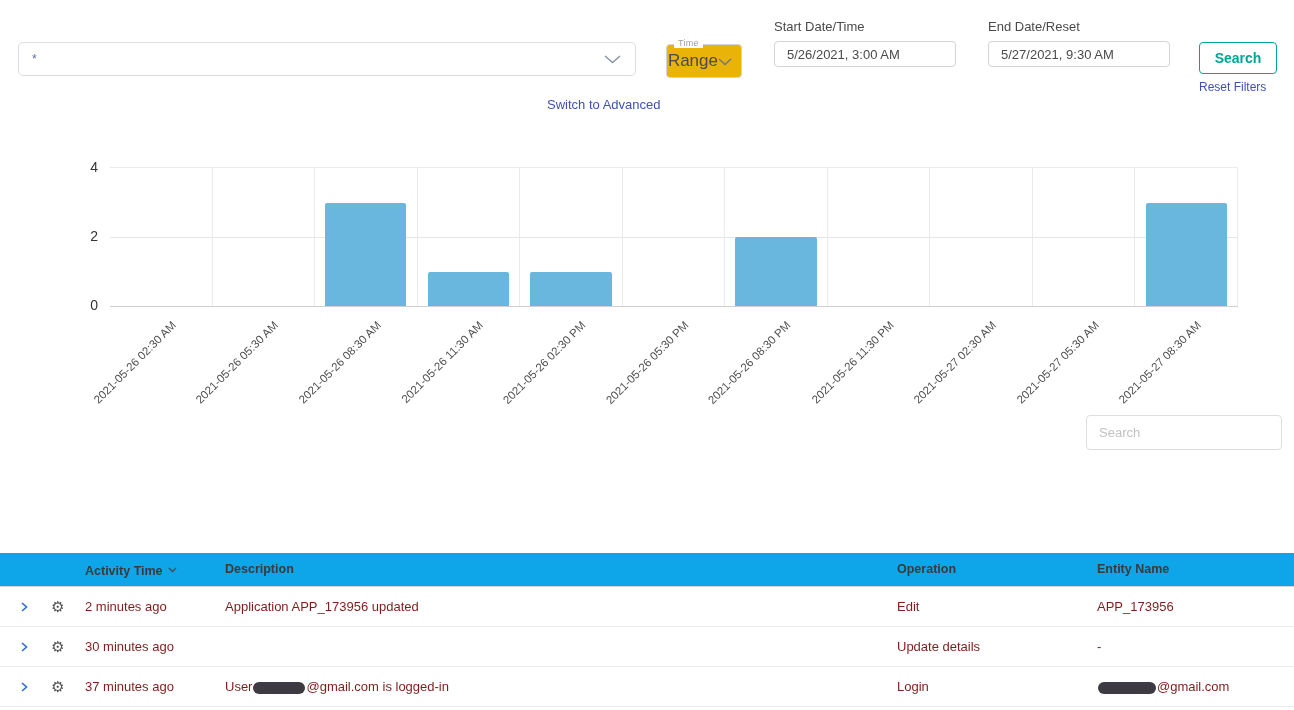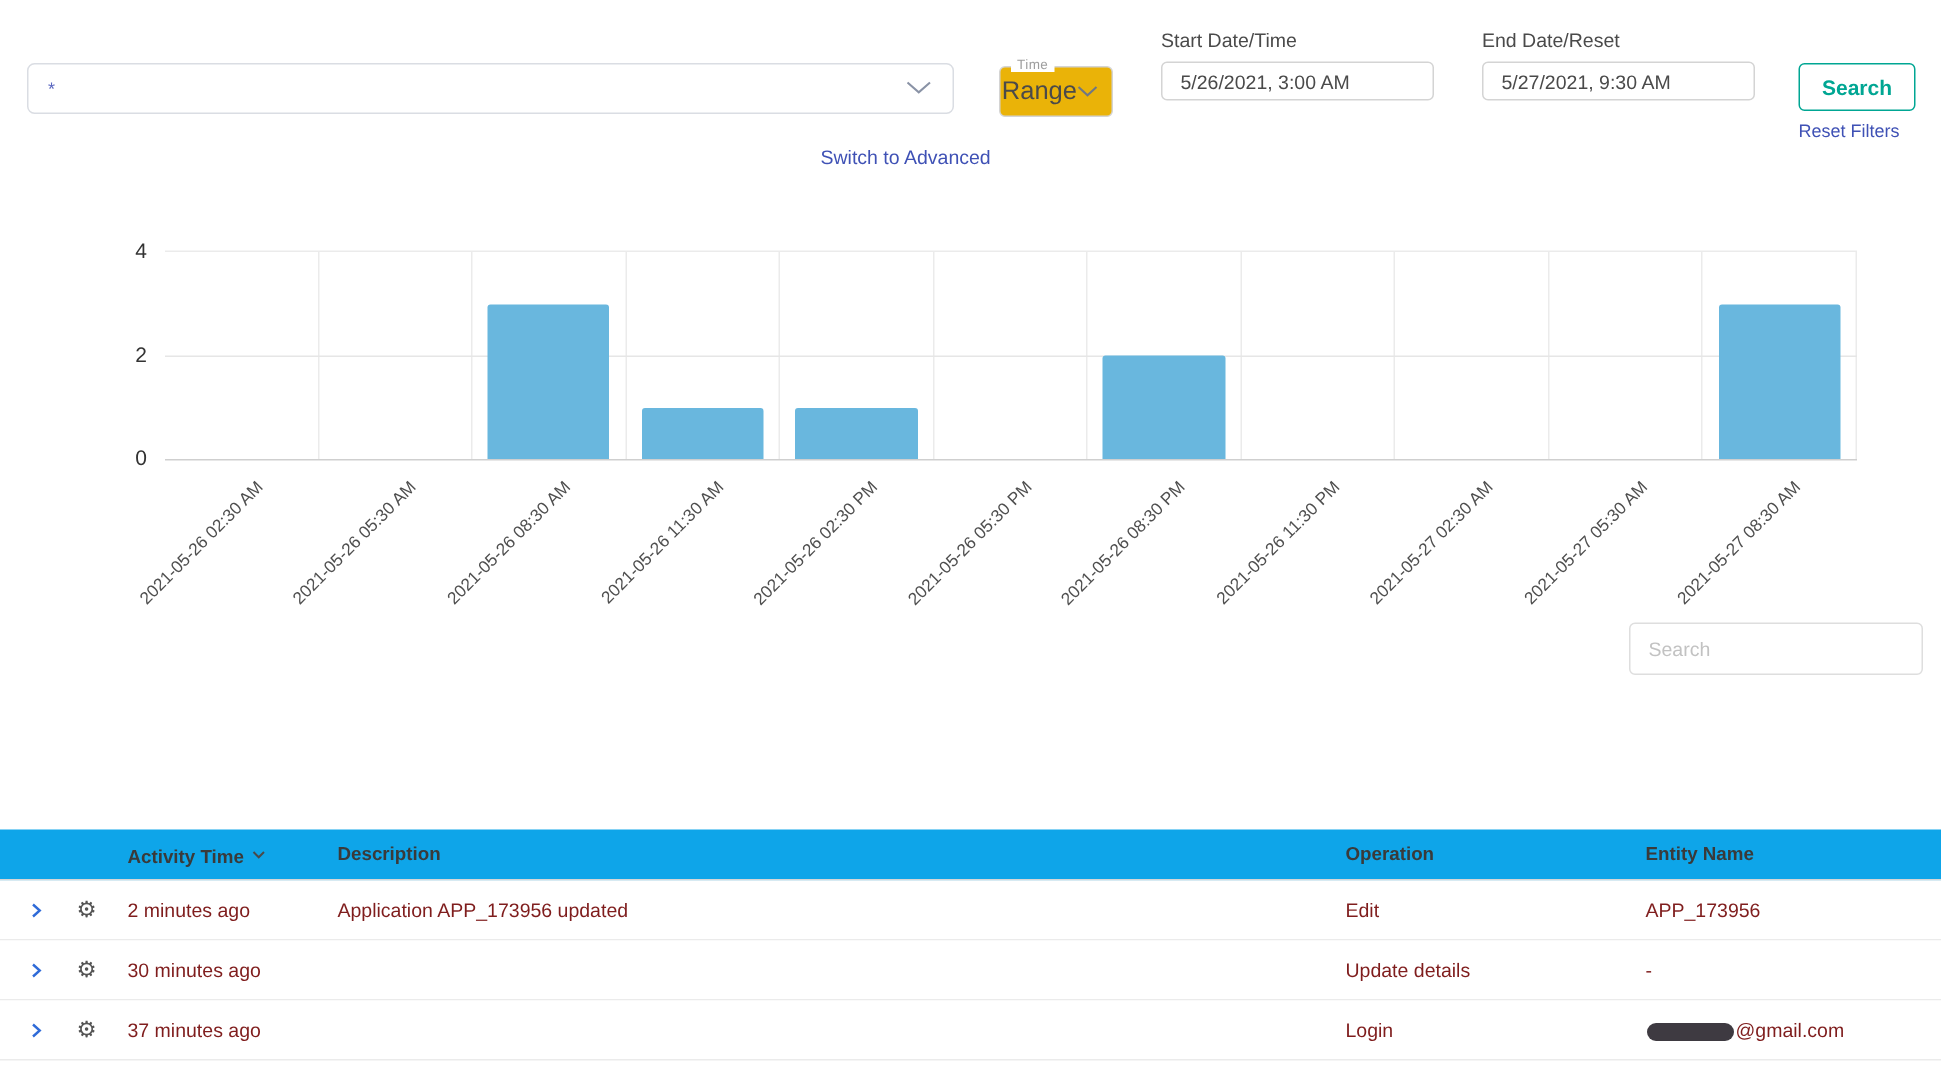--- a/index.html
+++ b/index.html
@@ -190,17 +190,18 @@
         <div class="cell c-ent">-</div>
       </div>
       <div class="trow">
         <div class="cell c-exp">
           <svg width="8" height="10" viewBox="0 0 8 10">
             <path d="M2 1 L6.5 5 L2 9" fill="none" stroke="#2f6bd8" stroke-width="1.6"></path>
           </svg>
         </div>
         <div class="cell c-gear">⚙</div>
         <div class="cell c-time">37 minutes ago</div>
+        <div class="cell c-desc">User<span class="redacted" style="width: 52px;"></span>@gmail.com is logged-in</div>
         <div class="cell c-op">Login</div>
         <div class="cell c-ent"><span class="redacted" style="width: 58px;"></span>@gmail.com</div>
       </div>
     </div>
 </div>
 
 </body></html>

